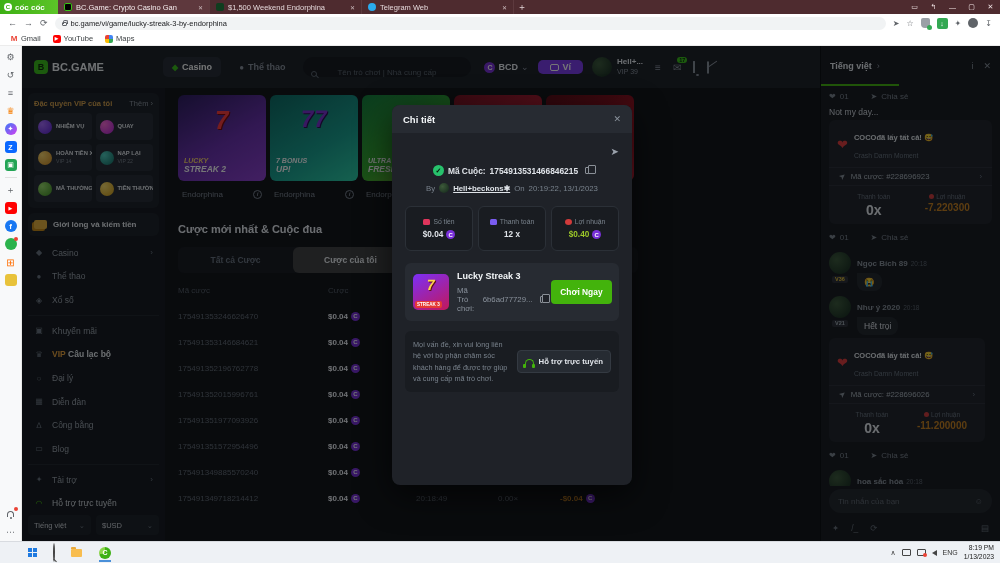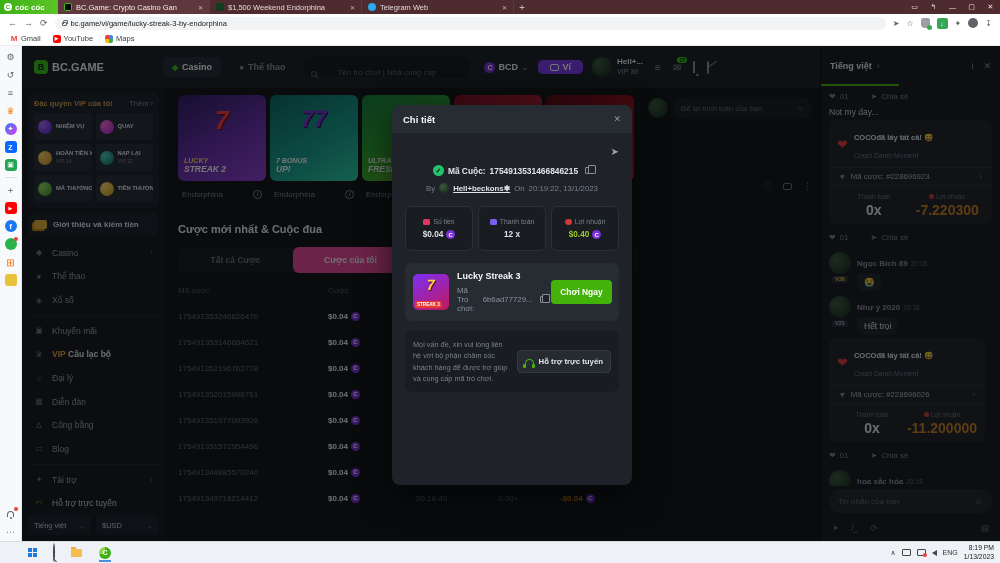--- a/index.html
+++ b/index.html
@@ -135,21 +135,21 @@
   .g5{background:linear-gradient(150deg,#5e0a14 0%,#a3101f 55%,#d8243a 100%)}
   .gbig{position:absolute;top:10px;left:50%;transform:translateX(-50%) skew(-8deg);font-size:26px;font-weight:bold;color:#ff3b3b;text-shadow:1px 1px 0 #7a0606}
   .gbig.v2{color:#7a2fd0;text-shadow:1px 1px 0 #2a0a50;font-size:24px}
   .gt{position:absolute;left:6px;bottom:6px;color:#fff;font-weight:bold;font-size:8.5px;line-height:1.15;font-style:italic;white-space:nowrap}
   .gt .l1{font-size:7px;display:block;color:#ffd96b}
   .gprov{height:26px;display:flex;align-items:center;justify-content:space-between;padding:0 4px;color:#7d858f;font-size:8px}
   .i-info{width:9px;height:9px;border:1px solid #7d858f;border-radius:50%;color:#7d858f;font-size:6px;display:flex;align-items:center;justify-content:center;font-style:italic;font-weight:bold}
   .sectitle{margin-top:16px;font-size:11px;font-weight:bold;color:#e8ecf0}
   .bettabs{margin-top:12px;display:flex;background:#17191e;border-radius:6px;overflow:hidden;width:460px;height:26px}
   .btab{width:115px;display:flex;align-items:center;justify-content:center;font-size:8.5px;color:#6b7480;font-weight:bold}
-  .btab.act{background:#ec4899;color:#eef1f4;border-radius:6px}
+  .btab.act{background:#404040;color:#eef1f4;border-radius:6px}
   .btable{margin-top:4px;width:460px;font-size:8px}
   .throw,.trow{display:grid;grid-template-columns:150px 88px 82px 62px 78px;align-items:center;height:26px}
   .throw{color:#555d66}
   .tid{color:#636b74;overflow:hidden;white-space:nowrap}
   .tbet{color:#eef1f4;font-weight:bold;display:flex;align-items:center;gap:3px}
   .ttime{color:#636b74}
   .tpay{color:#636b74}
   .tprofit{color:#c9801d;font-weight:bold;display:flex;align-items:center;gap:3px}
 
   .cright{width:180px;padding:9px 8px 0;flex:none}
@@ -174,21 +174,21 @@
   .bc-t1{font-size:7.5px;font-weight:bold;color:#e8ecf0;white-space:nowrap}
   .bc-t2{font-size:6.8px;color:#6b7480}
   .bc-id{display:flex;align-items:center;gap:5px;border-top:1px solid #2a2e35;border-bottom:1px solid #2a2e35;margin:5px -8px;padding:4px 10px;color:#aeb6bf;font-size:7.8px}
   .rocket{color:#8a929c;display:inline-block;transform:rotate(-40deg);font-size:8px}
   .bc-id .chev{margin-left:auto;color:#6b7480}
   .bc-stats{display:flex;padding-top:2px}
   .bc-cell{flex:1;display:flex;flex-direction:column;align-items:center;gap:2px}
   .bc-lbl{font-size:6.5px;color:#6b7480;display:flex;align-items:center;gap:2px}
   .reddot{width:5px;height:5px;border-radius:50%;background:#d23b3b}
   .bc-pay{font-size:14px;font-weight:bold;color:#e8ecf0}
-  .bc-neg{font-size:14px;font-weight:bold;color:#c9801d}
+  .bc-neg{font-size:10px;font-weight:bold;color:#c9801d}
   .userrow{display:flex;gap:6px;margin-top:5px}
   .ucol{display:flex;flex-direction:column;align-items:center;gap:2px;flex:none}
   .vbadge{background:#2a2e35;color:#e8c23a;font-size:5.5px;font-weight:bold;border-radius:2px;padding:0 3px;line-height:7px}
   .uname{font-size:8px;font-weight:bold;color:#8d959e}
   .utime{font-size:6.5px;color:#5a626b;font-weight:normal;margin-left:3px}
   .ubub{margin-top:3px;background:#23262c;border-radius:0 8px 8px 8px;padding:4px 7px;font-size:8.5px;color:#dfe3e8;width:fit-content}
   .chatinput{margin:3px 8px 2px;background:#23262c;border-radius:13px;height:24px;display:flex;align-items:center;justify-content:space-between;padding:0 9px;color:#5f676f;font-size:8px;flex:none}
   .chattools{height:26px;display:flex;align-items:center;gap:12px;padding:0 11px;color:#6a727b;font-size:8.5px;flex:none}
   .chattools .last{margin-left:auto}
 
@@ -411,21 +411,21 @@
                     <span class="vlab">MÃ THƯỞNG</span>
                   </div>
                 <div class="vtile">
                     <span class="vic vt5"></span>
                     <span class="vlab">TIỀN THƯỞNG</span>
                   </div>
               </div>
             </div>
             <div class="refrow">
               <span class="i-coins"></span>
-              <span>Giới thiệu và kiếm tiền</span>
+              <span>Giới lòng và kiếm tiền</span>
             </div>
             <div class="nitem">
                 <span class="gl">◆</span>
                 <span class="lbl">Casino</span>
                 <span class="chev">›</span>
               </div>
             <div class="nitem">
                 <span class="gl">●</span>
                 <span class="lbl">Thể thao</span>
               </div>
@@ -624,34 +624,20 @@
                     <span class="ttime">20:18:49</span>
                     <span class="tpay">0.00×</span>
                     <span class="tprofit">
                       <span>-$0.04</span>
                       <span class="i-coin sm">C</span>
                     </span>
                   </div>
               </div>
             </div>
 
-            <div class="cright">
-              <div class="composer">
-                <span class="av a20"></span>
-                <div class="cinput">
-                  <span>Để lại bình luận của bạn</span>
-                  <span>☺</span>
-                </div>
-              </div>
-              <div class="postrow">
-                <span>♡</span>
-                <span class="i-cmt"></span>
-                <span>⋮</span>
-              </div>
-            </div>
           </div>
         </div>
       </div>
 
       <div class="chat">
         <div class="chathead">
           <span>Tiếng việt</span>
           <span class="ch-ic">›</span>
           <span class="ch-ic" style="margin-left:auto">i</span>
           <span class="ch-trophy"></span>

